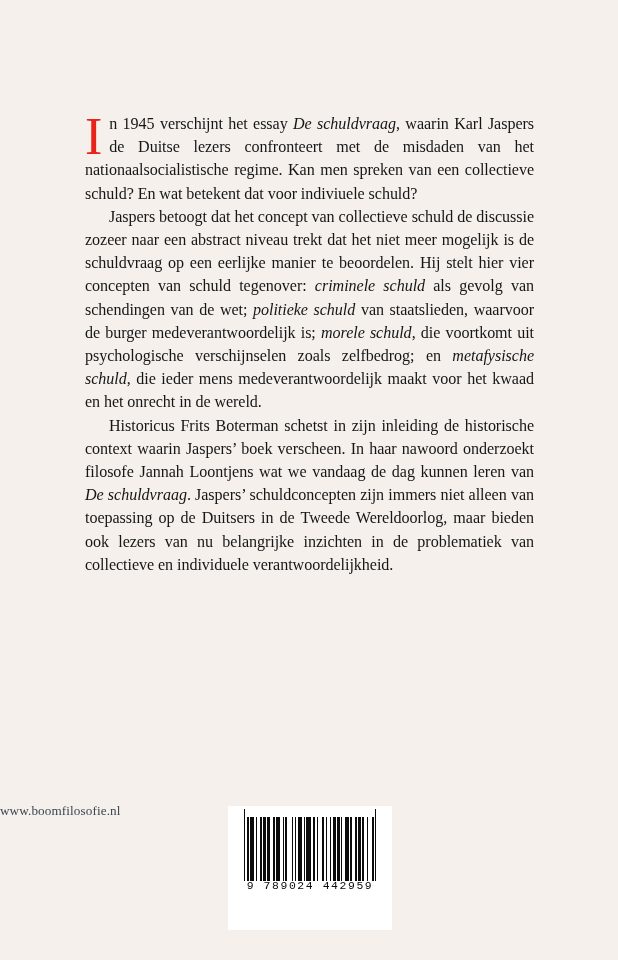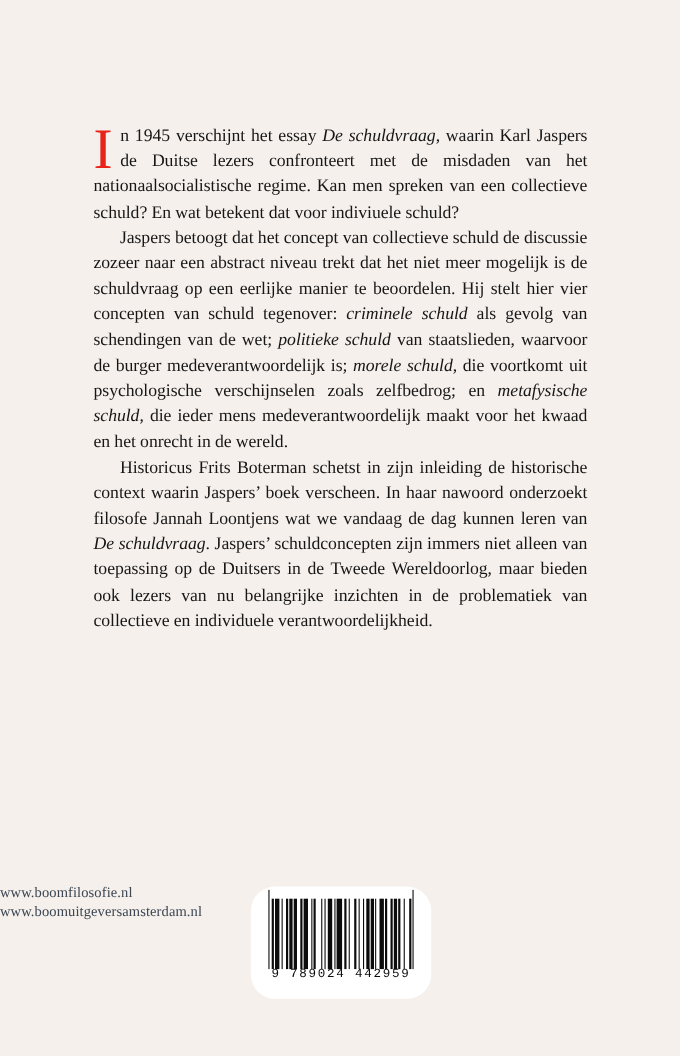--- a/index.html
+++ b/index.html
@@ -80,24 +80,23 @@
     color: #3b4652;
     letter-spacing: 0.1px;
   }
 
   
   .barcode-card {
     position: absolute;
     left: 228px;
     top: 806px;
     width: 164px;
-    height: 102px;
+    height: 124px;
     background: #ffffff;
     box-sizing: border-box;
-    border-radius: 22px;
   }
   .barcode-inner {
     position: absolute;
     left: 16px;
     top: 11px;
     width: 132px;
     height: 64px;
     display: flex;
     align-items: flex-end;
   }
@@ -140,21 +139,20 @@
     </p>
 
     <p><span>Jaspers betoogt dat het concept van collectieve schuld de discussie zozeer naar een abstract niveau trekt dat het niet meer mogelijk is de schuldvraag op een eerlijke manier te beoordelen. Hij stelt hier vier concepten van schuld tegenover: </span><em>criminele schuld</em><span> als gevolg van schendingen van de wet; </span><em>politieke schuld</em><span> van staatslieden, waarvoor de burger medeverantwoordelijk is; </span><em>morele schuld</em><span>, die voortkomt uit psychologische verschijnselen zoals zelfbedrog; en </span><em>metafysische schuld</em><span>, die ieder mens medeverantwoordelijk maakt voor het kwaad en het onrecht in de wereld.</span></p>
 
     <p class="para-last"><span>Historicus Frits Boterman schetst in zijn inleiding de historische context waarin Jaspers’ boek verscheen. In haar nawoord onderzoekt filosofe Jannah Loontjens wat we vandaag de dag kunnen leren van </span><em>De schuldvraag</em><span>. Jaspers’ schuldconcepten zijn immers niet alleen van toepassing op de Duitsers in de Tweede Wereldoorlog, maar bieden ook lezers van nu belangrijke inzichten in de problematiek van collectieve en individuele verantwoordelijkheid.</span></p>
 
   </div>
 
   <div class="imprint">
     <span class="url">www.boomfilosofie.nl</span>
-    <span class="url">www.boomuitgeversamsterdam.nl</span>
   </div>
 
   <div class="barcode-card">
     <div class="barcode-inner">
       <div class="bars" id="bars">
           <i class="guard" style="width: 1.33px;"></i>
           <i class="sp" style="width: 1.33px;"></i>
           <i style="width: 2.66px;"></i>
           <i class="sp" style="width: 1.33px;"></i>
           <i style="width: 3.99px;"></i>

